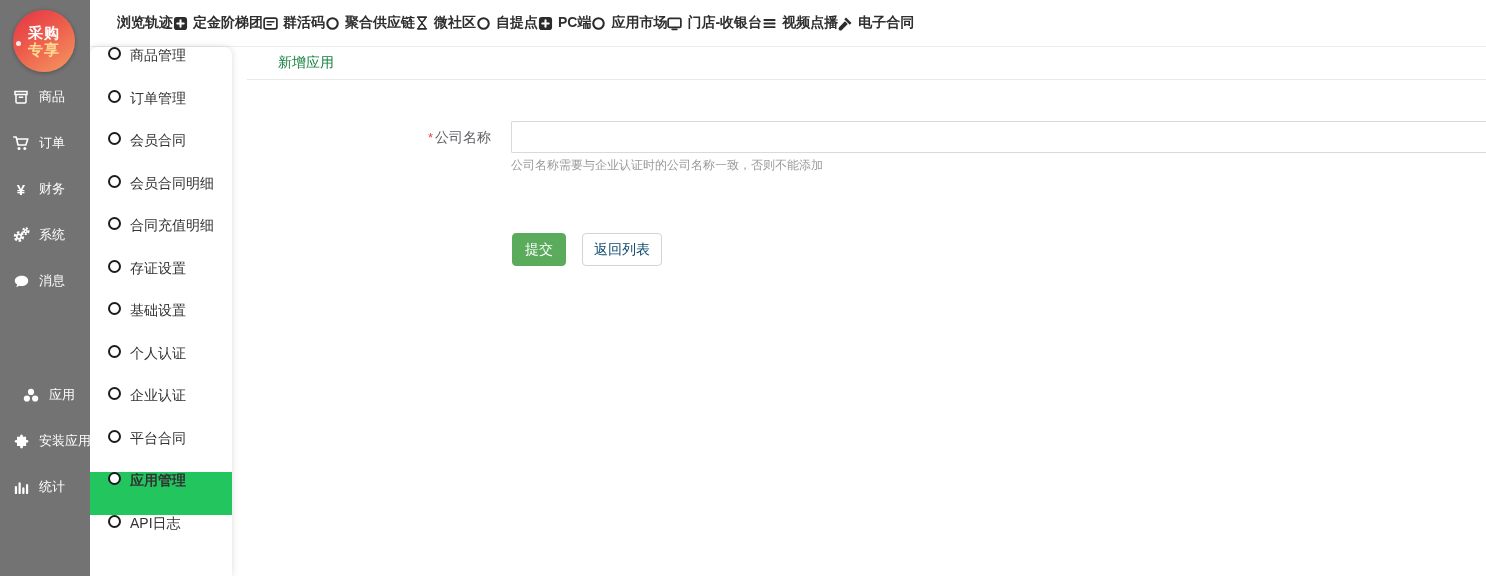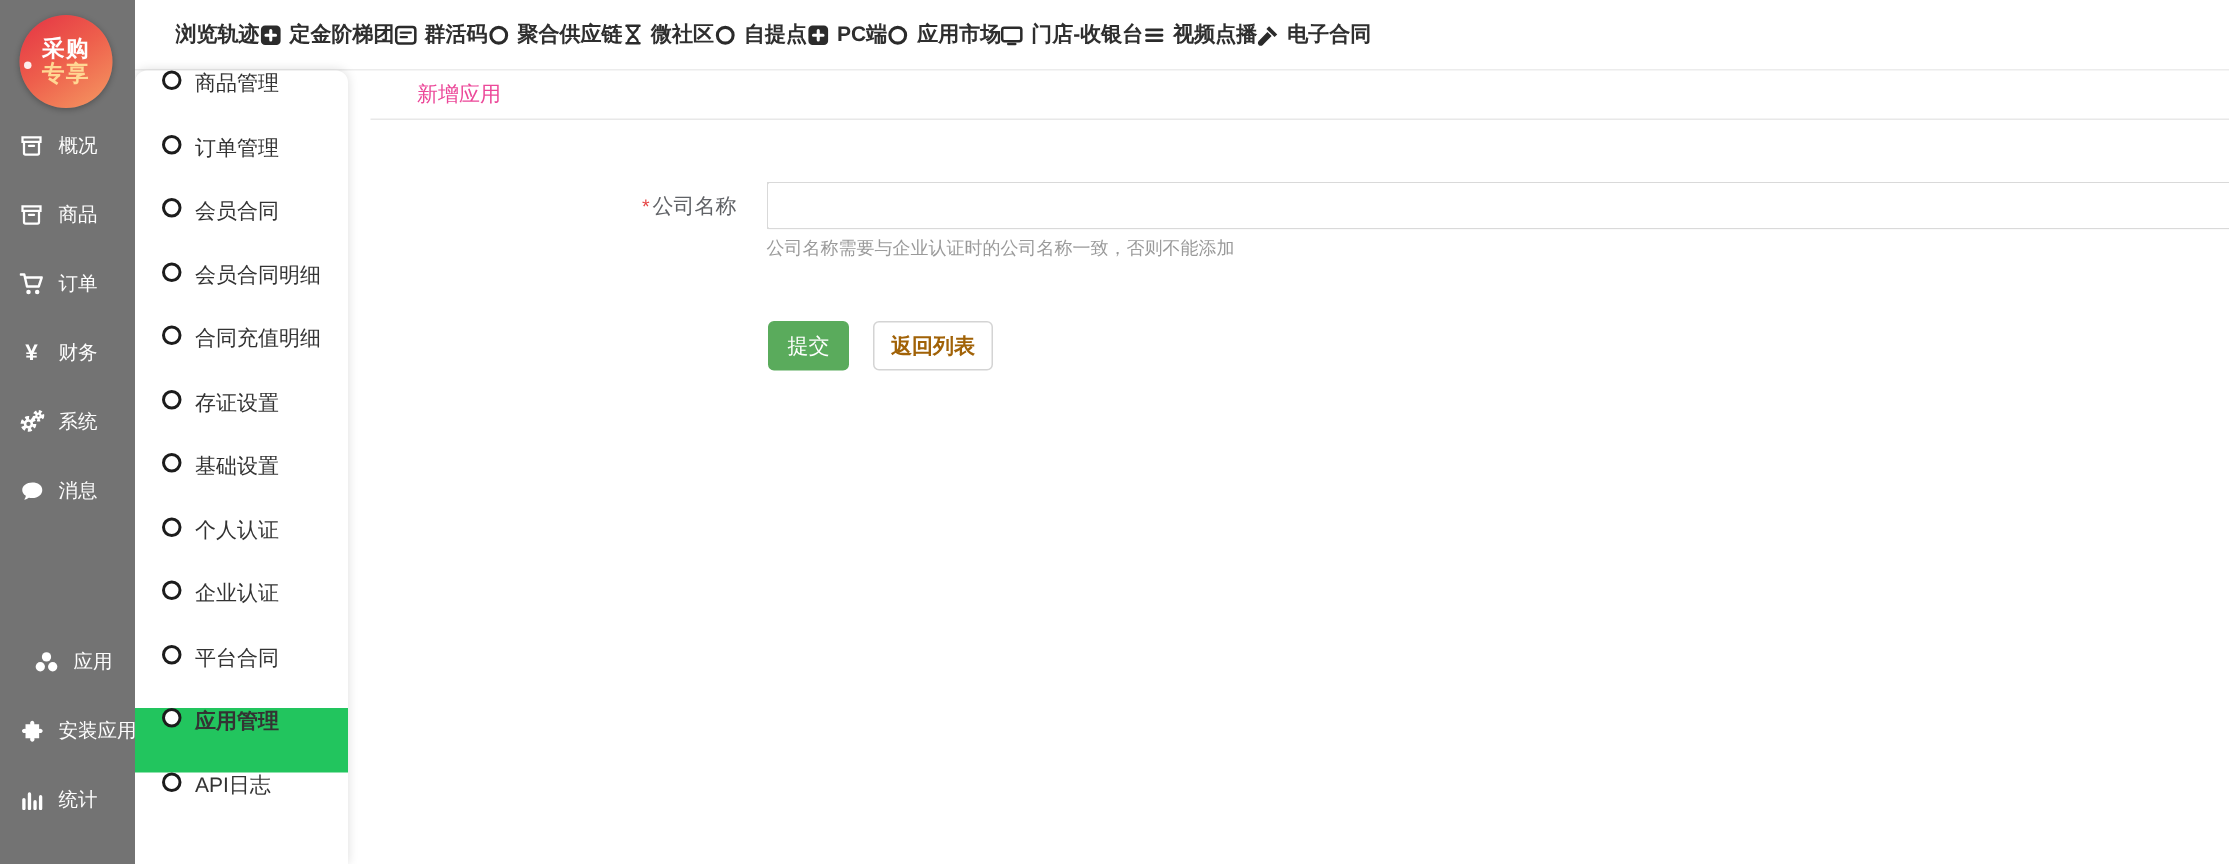--- a/index.html
+++ b/index.html
@@ -57,46 +57,45 @@
     width:9px;height:9px;border:2px solid #1c1c1c;border-radius:50%;
     flex:0 0 9px;background:#fff;
   }
   .sub-item.active{background:#22c55e;font-weight:bold;}
   
   .main{position:absolute;left:232px;top:47px;right:0;bottom:0;background:#fff;}
   .content{margin-left:15px;}
   .content-header{
     height:32px;border-bottom:1px solid #e8e8e8;display:flex;align-items:center;
   }
-  .content-title{padding-left:31px;font-size:14px;color:#ec4899;}
+  .content-title{padding-left:31px;font-size:14px;color:#15803d;}
   .form-row{display:flex;margin-top:41px;}
   .form-label{
     width:244px;text-align:right;font-size:14px;color:#606266;
     padding-top:8px;flex:0 0 244px;
   }
   .req{color:#e64545;margin-right:2px;font-size:13px;}
   .form-input{
     flex:1;margin-left:20px;height:30px;border:1px solid #d9d9d9;
     border-radius:2px 0 0 2px;border-right:none;outline:none;
     font-size:14px;padding:0 10px;color:#333;background:#fff;
   }
   .helper{
     margin-left:264px;margin-top:5px;font-size:12px;color:#9a9a9a;line-height:15px;
   }
-  .btn-row{margin-left:265px;margin-top:41px;display:flex;gap:16px;align-items:flex-end;}
+  .btn-row{margin-left:265px;margin-top:60px;display:flex;gap:16px;align-items:flex-end;}
   .btn-submit{
     background:#5aab5c;color:#fff;border:1px solid #5aab5c;height:33px;
     padding:0 12px;font-size:14px;border-radius:4px;cursor:pointer;
     font-family:inherit;
   }
   .btn-back{
-    background:#fff;color:#a16207;border:1px solid #d4d4d4;height:33px;
+    background:#fff;color:#0c4a6e;border:1px solid #d4d4d4;height:33px;
     padding:0 11px;font-size:14px;border-radius:4px;cursor:pointer;
     font-family:inherit;
-    font-weight:bold;
   }
 </style>
 </head>
 <body>
 
 <div class="topnav">
 
 <div class="nav-item">
 
       <span>浏览轨迹</span>
@@ -189,29 +188,20 @@
   </div>
 
 <div class="dark-sidebar">
   <div class="brand-badge">
     <span class="brand-l1">采购</span>
     <span class="brand-l2">专享</span>
     <span class="brand-dot"></span>
   </div>
   <div class="dark-menu">
 
-  <div class="dark-item">
-        <span class="ico">
-          <svg viewBox="0 0 16 16" width="16" height="16">
-            <path d="M2 2.6h12v3H2zM3 5.6h10v7.4a1 1 0 0 1-1 1H4a1 1 0 0 1-1-1z" fill="none" stroke="currentColor" stroke-width="1.5"></path>
-            <path d="M6.3 8.3h3.4" stroke="currentColor" stroke-width="1.5" stroke-linecap="round"></path>
-          </svg>
-        </span>
-        <span>概况</span>
-      </div>
       <div class="dark-item">
         <span class="ico">
           <svg viewBox="0 0 16 16" width="16" height="16">
             <path d="M2 2.6h12v3H2zM3 5.6h10v7.4a1 1 0 0 1-1 1H4a1 1 0 0 1-1-1z" fill="none" stroke="currentColor" stroke-width="1.5"></path>
             <path d="M6.3 8.3h3.4" stroke="currentColor" stroke-width="1.5" stroke-linecap="round"></path>
           </svg>
         </span>
         <span>商品</span>
       </div>
       <div class="dark-item">

